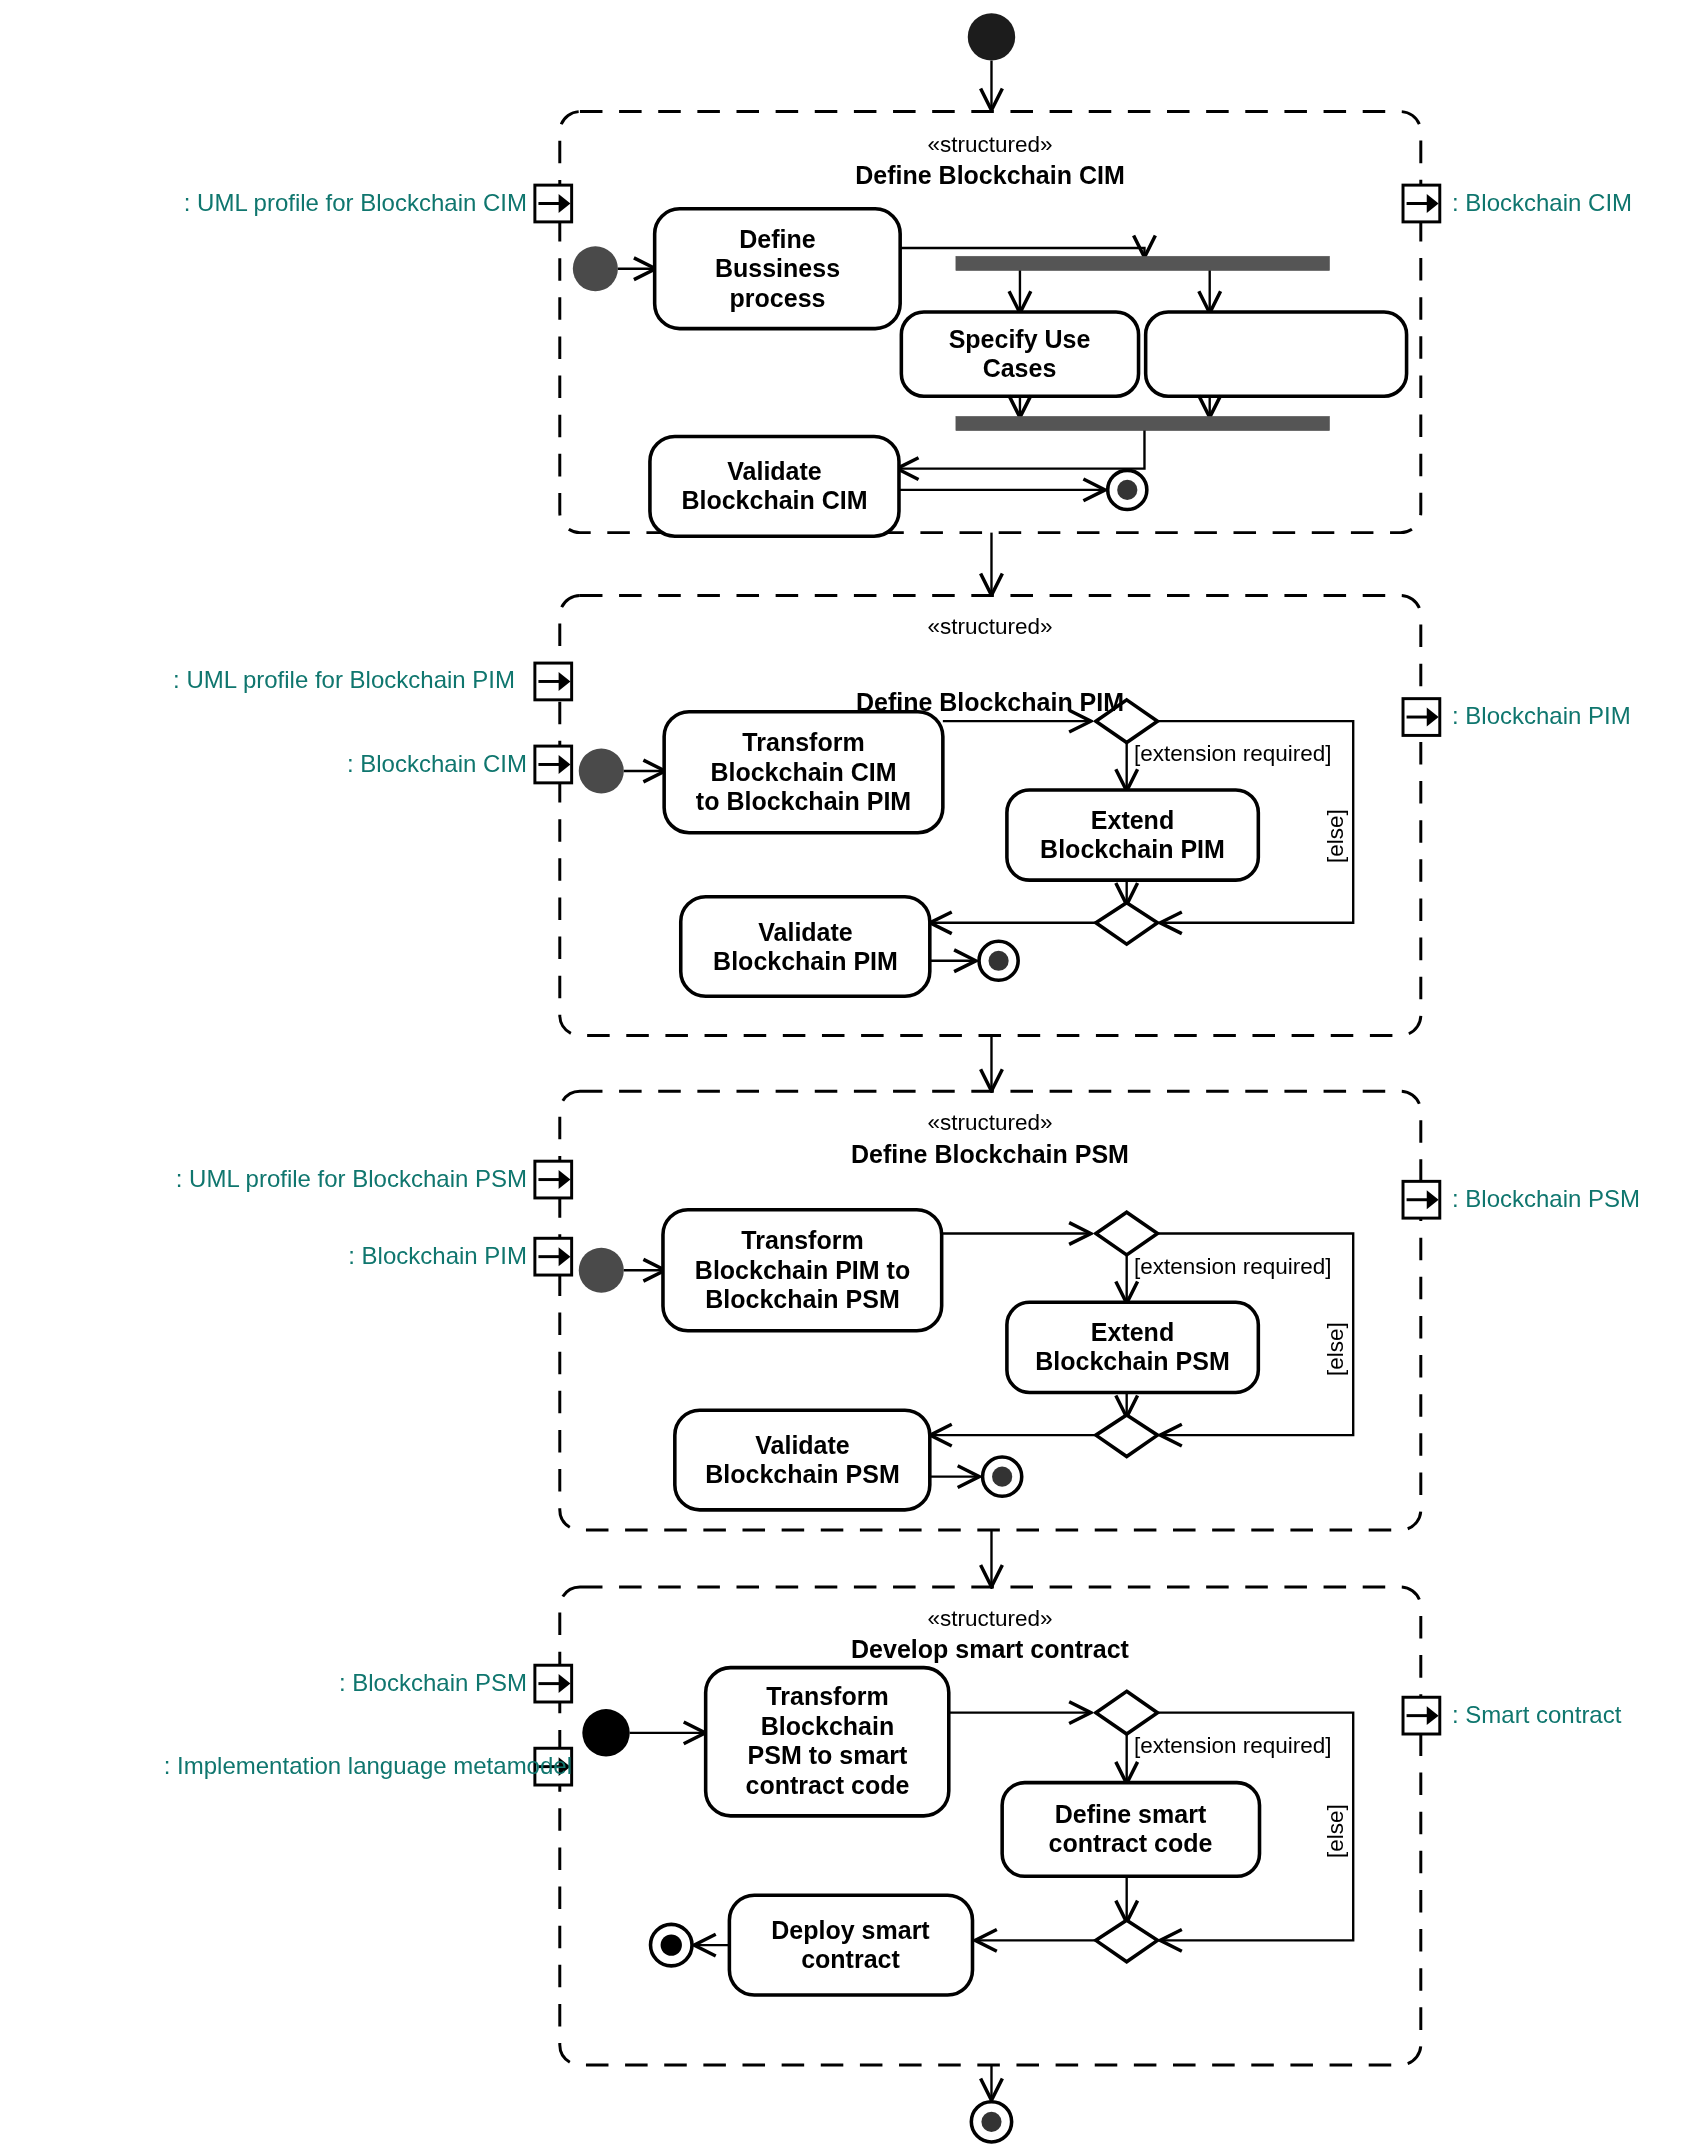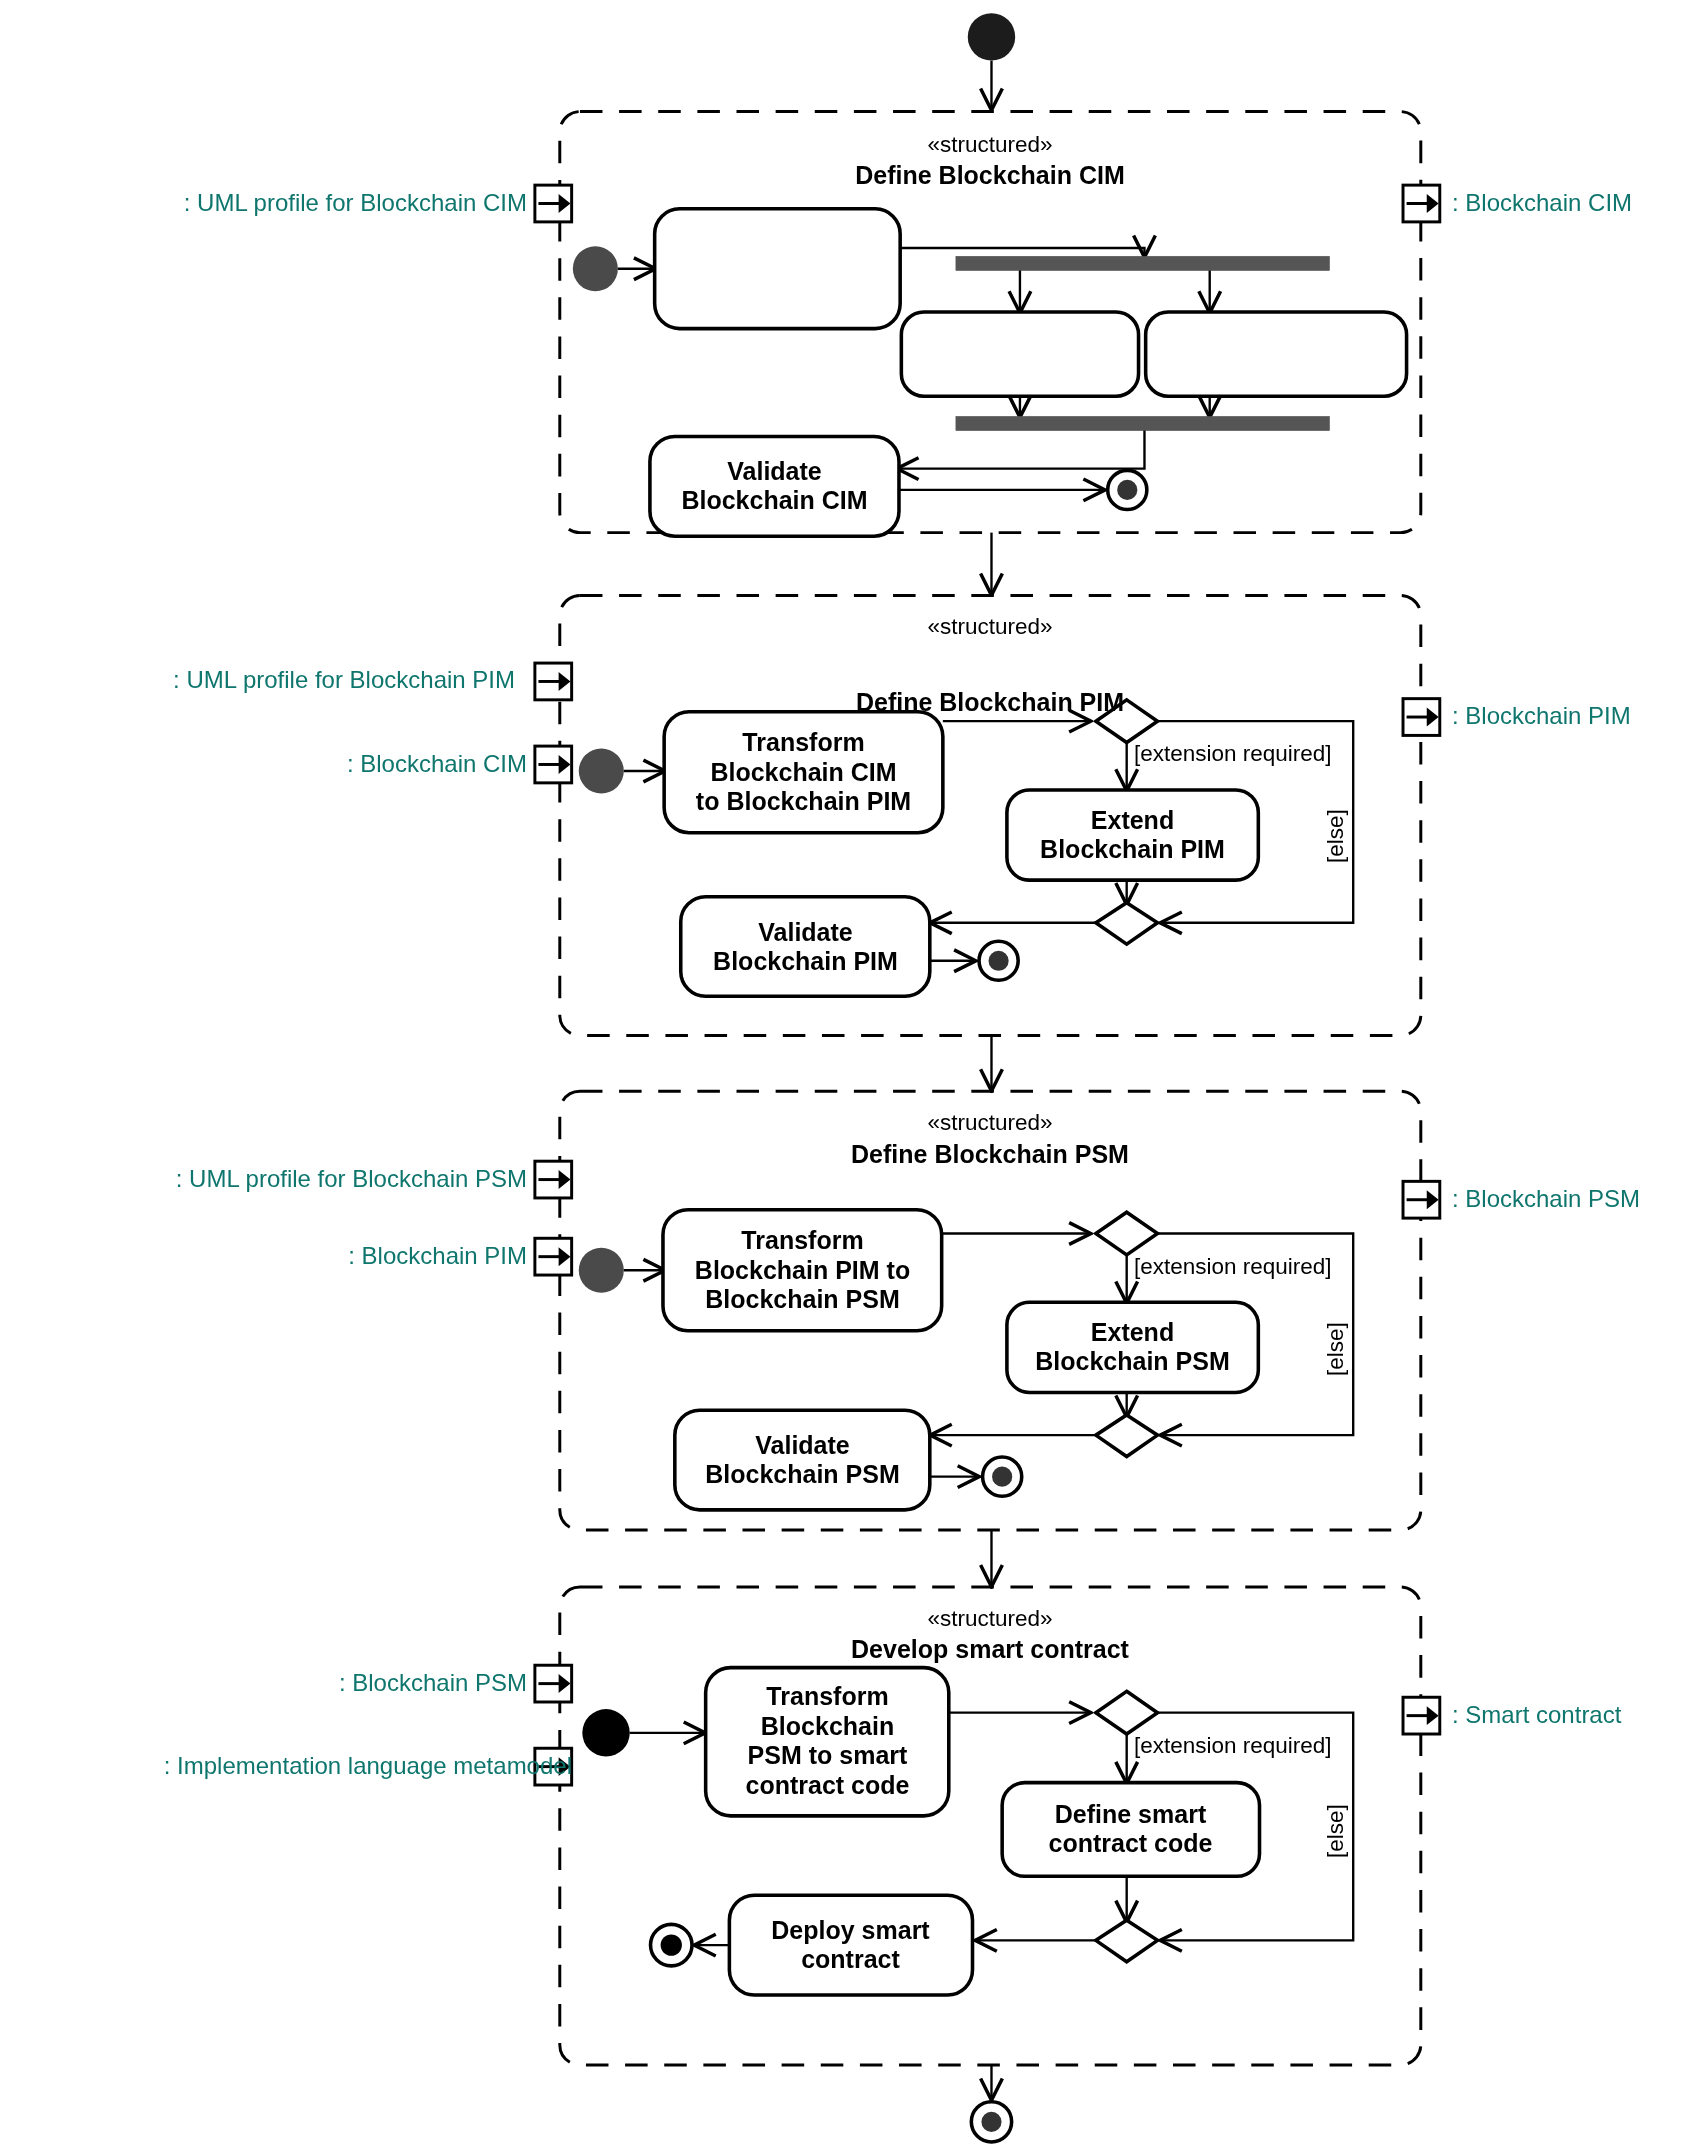--- a/index.html
+++ b/index.html
@@ -292,20 +292,25 @@
 <div class="pin-label right" style="left:1452px;top:702px;">: Blockchain PIM</div>
 
 <div class="pin-label left" style="left:59px;top:1165px;width:468px;">: UML profile for Blockchain PSM</div>
 <div class="pin-label left" style="left:59px;top:1242px;width:468px;">: Blockchain PIM</div>
 <div class="pin-label right" style="left:1452px;top:1185px;">: Blockchain PSM</div>
 
 <div class="pin-label left" style="left:59px;top:1669px;width:468px;">: Blockchain PSM</div>
 <div class="pin-label left" style="left:0px;top:1752px;width:528px;padding-left:44px;">: Implementation language metamodel</div>
 <div class="pin-label right" style="left:1452px;top:1701px;">: Smart contract</div>
 
+<div class="node-label" style="left:655px;top:209px;width:245px;height:120px;font-size:25px;">Define
+Bussiness
+process</div>
+<div class="node-label" style="left:901px;top:312px;width:237px;height:84px;font-size:25px;">Specify Use
+Cases</div>
 <div class="node-label" style="left:650px;top:436px;width:249px;height:100px;font-size:25px;">Validate
 Blockchain CIM</div>
 
 <div class="node-label" style="left:664px;top:712px;width:279px;height:121px;font-size:25px;">Transform
 Blockchain CIM
 to Blockchain PIM</div>
 <div class="node-label" style="left:1007px;top:790px;width:251px;height:90px;font-size:25px;">Extend
 Blockchain PIM</div>
 <div class="node-label" style="left:681px;top:897px;width:249px;height:100px;font-size:25px;">Validate
 Blockchain PIM</div>

